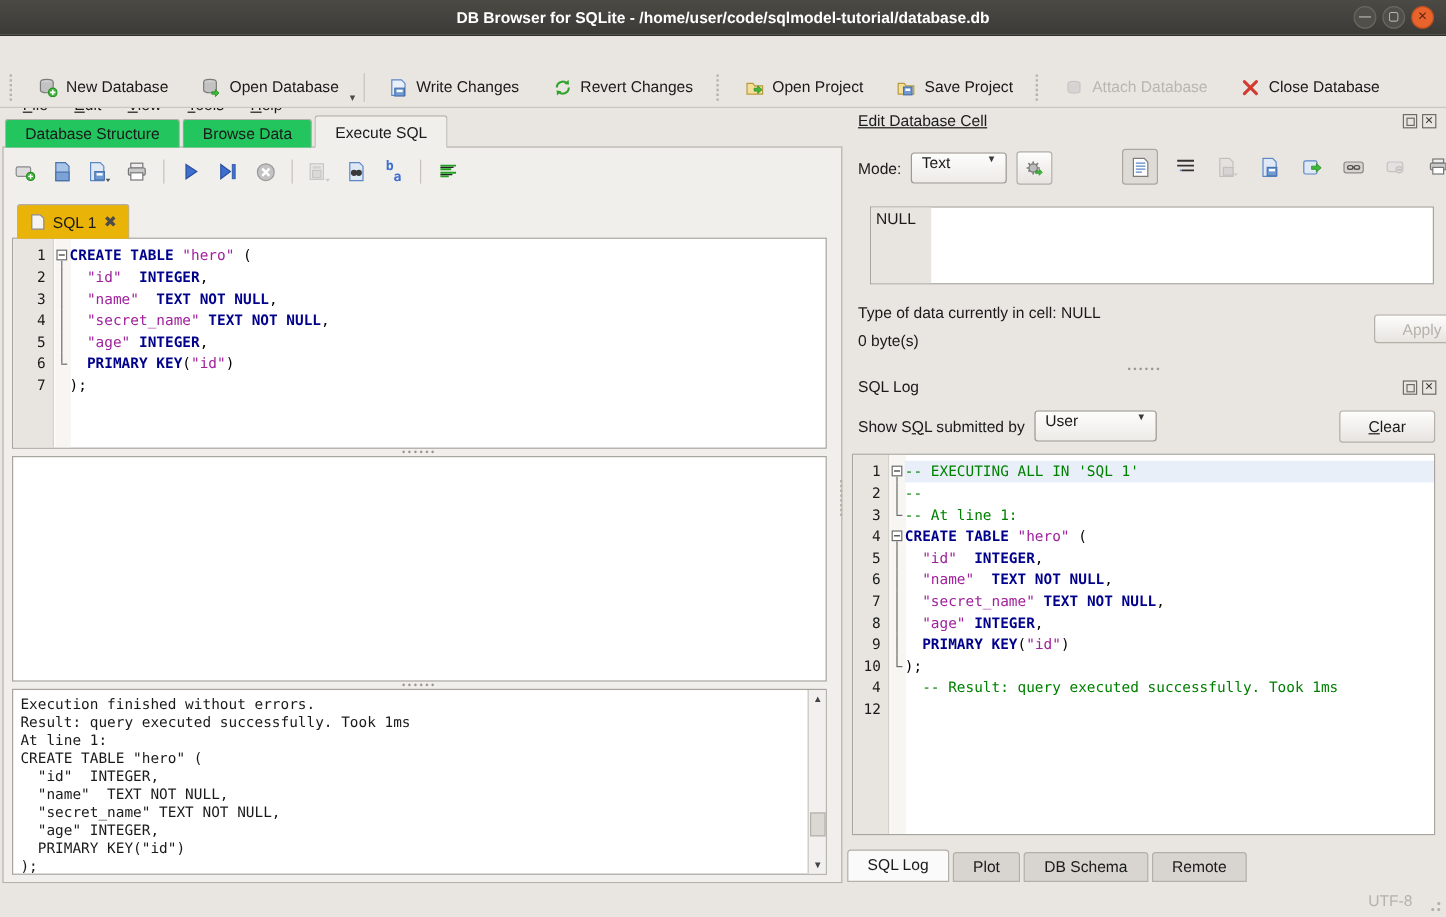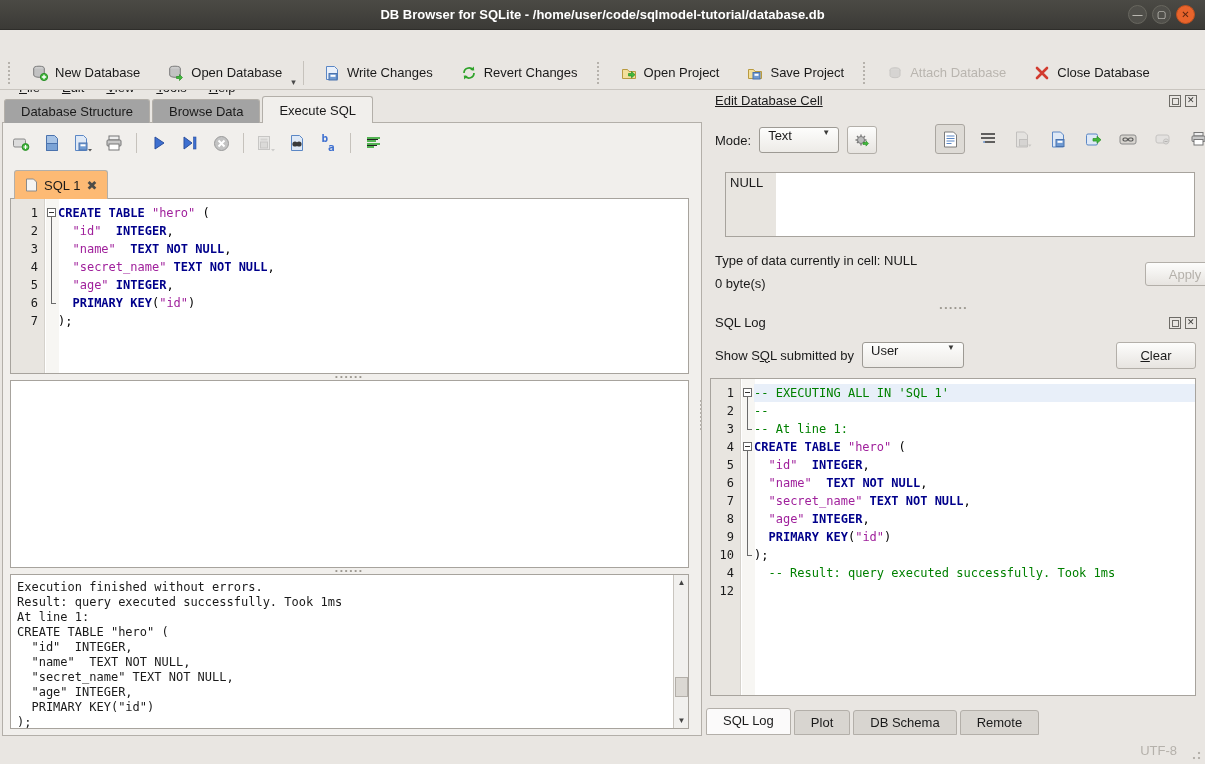--- a/index.html
+++ b/index.html
@@ -30,35 +30,35 @@
   .tbtn { display:flex; align-items:center; gap:7px; padding:4px 13px; white-space:nowrap; }
   .tbtn.disabled { color:#b9b5af; }
   .handle { width:5px; height:22px; border-left:2px dotted #b6b2ac; margin:0 4px; }
   .vsep { width:1px; height:24px; background:#c6c2bc; margin:0 5px; }
   .caret { font-size:9px; color:#4a4a4a; margin-left:-6px; align-self:flex-end; padding-bottom:2px; }
   .icon16 { width:16px; height:16px; display:inline-block; flex:none; }
   .disabled .icon16 { opacity:.35; }
 
   
   .maintabs { position:absolute; left:4px; top:96px; height:27px; display:flex; align-items:flex-end; z-index:3; }
-  .mtab { padding:4px 16px 5px; background:#a3a3a3; border:1px solid #b3afa9; border-bottom:none;
+  .mtab { padding:4px 16px 5px; background:#22c55e; border:1px solid #b3afa9; border-bottom:none;
     border-radius:3px 3px 0 0; margin-right:2px; height:24px; }
   .mtab.active { background:#f1efec; height:27px; padding-top:6px; position:relative; }
   .mtab.active::after { content:""; position:absolute; left:0; right:0; bottom:-1px; height:2px; background:#f1efec; }
 
   .content-frame { position:absolute; left:2px; top:122px; width:700px; height:614px;
     border:1px solid #b3afa9; background:#f1efec; }
 
   
   .sqltoolbar { position:absolute; left:10px; top:132px; display:flex; align-items:center; gap:9px; }
   .sicon { width:22px; height:22px; display:flex; align-items:center; justify-content:center; }
   .ssep { width:1px; height:20px; background:#c6c2bc; margin:0 2px; }
 
   
-  .sqltab { position:absolute; left:14px; top:170px; height:29px; padding:5px 10px; background:#fdba74;
+  .sqltab { position:absolute; left:14px; top:170px; height:29px; padding:5px 10px; background:#eab308;
     border:1px solid #b3afa9; border-bottom:none; border-radius:3px 3px 0 0;
     display:flex; align-items:center; gap:6px; z-index:2; }
   .sqltab .x { color:#4d4c48; font-weight:bold; font-size:13px; }
 
   
   .codebox { position:absolute; background:#fff; border:1px solid #a7a39d; overflow:hidden; }
   .gutter-bg { position:absolute; left:0; top:0; bottom:0; background:#e8e5e0; border-right:1px solid #d5d2cc; }
   .fold-bg   { position:absolute; top:0; bottom:0; background:#f7f6f3; }
   .cl { position:relative; display:flex; height:18px; line-height:18px; font-family:"DejaVu Sans Mono",monospace; font-size:12px; }
   .ln { flex:none; text-align:right; padding-right:7px; color:#1a1a1a; }

